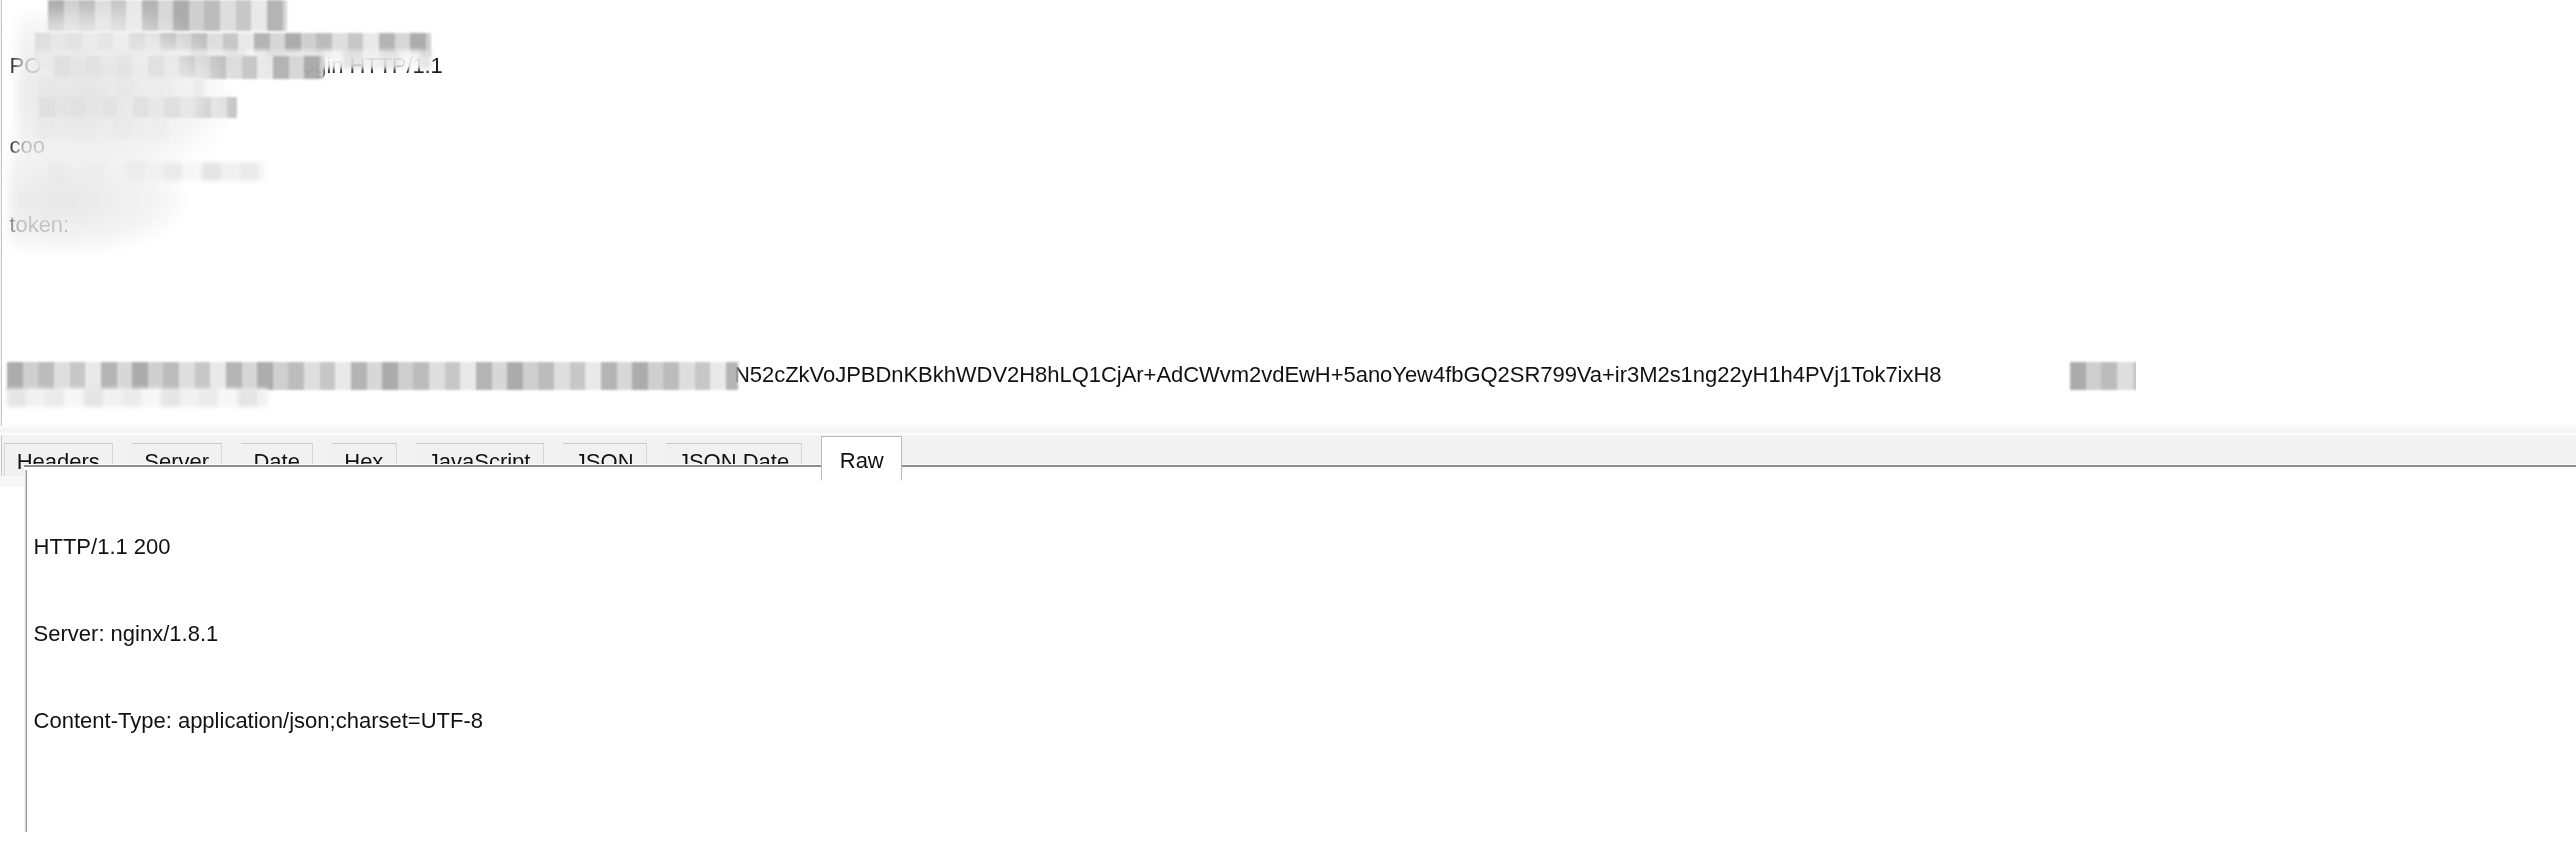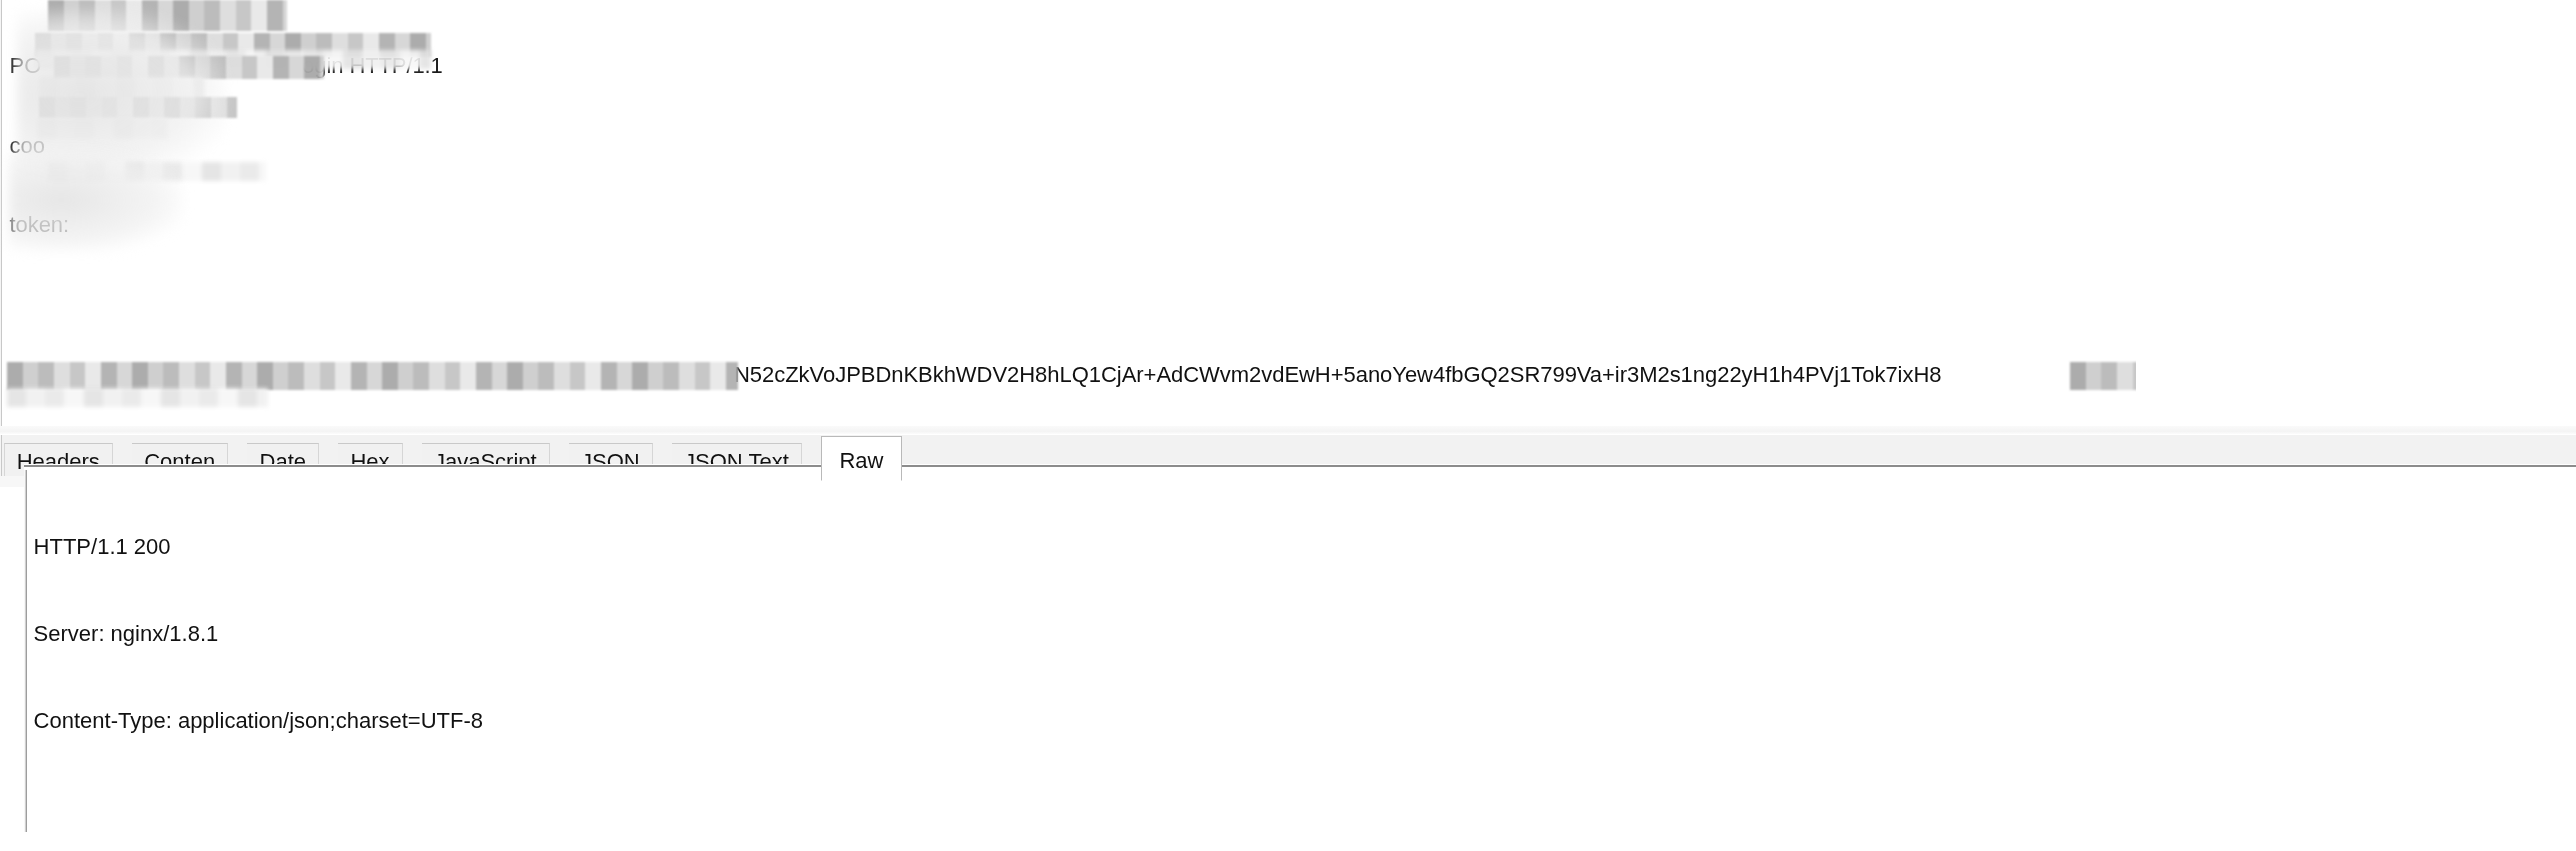--- a/index.html
+++ b/index.html
@@ -184,36 +184,36 @@
 
   <div class="panel-bottom-shadow"></div>
 
   <div class="tabbar">
     <div class="tb-rail"></div>
     <div class="tabs">
       <div class="tab first">
           <span>Headers</span>
         </div>
       <div class="tab">
-          <span>Conten</span>
+          <span>Server</span>
         </div>
       <div class="tab">
           <span>Date</span>
         </div>
       <div class="tab">
           <span>Hex</span>
         </div>
       <div class="tab">
           <span>JavaScript</span>
         </div>
       <div class="tab">
           <span>JSON</span>
         </div>
       <div class="tab">
-          <span>JSON Text</span>
+          <span>JSON Date</span>
         </div>
       <div class="tab active">
           <span>Raw</span>
         </div>
     </div>
   </div>
   <div class="tabbar-underline"></div>
 
   <div class="resp-panel">
     <div class="resp-top-rule"></div>

